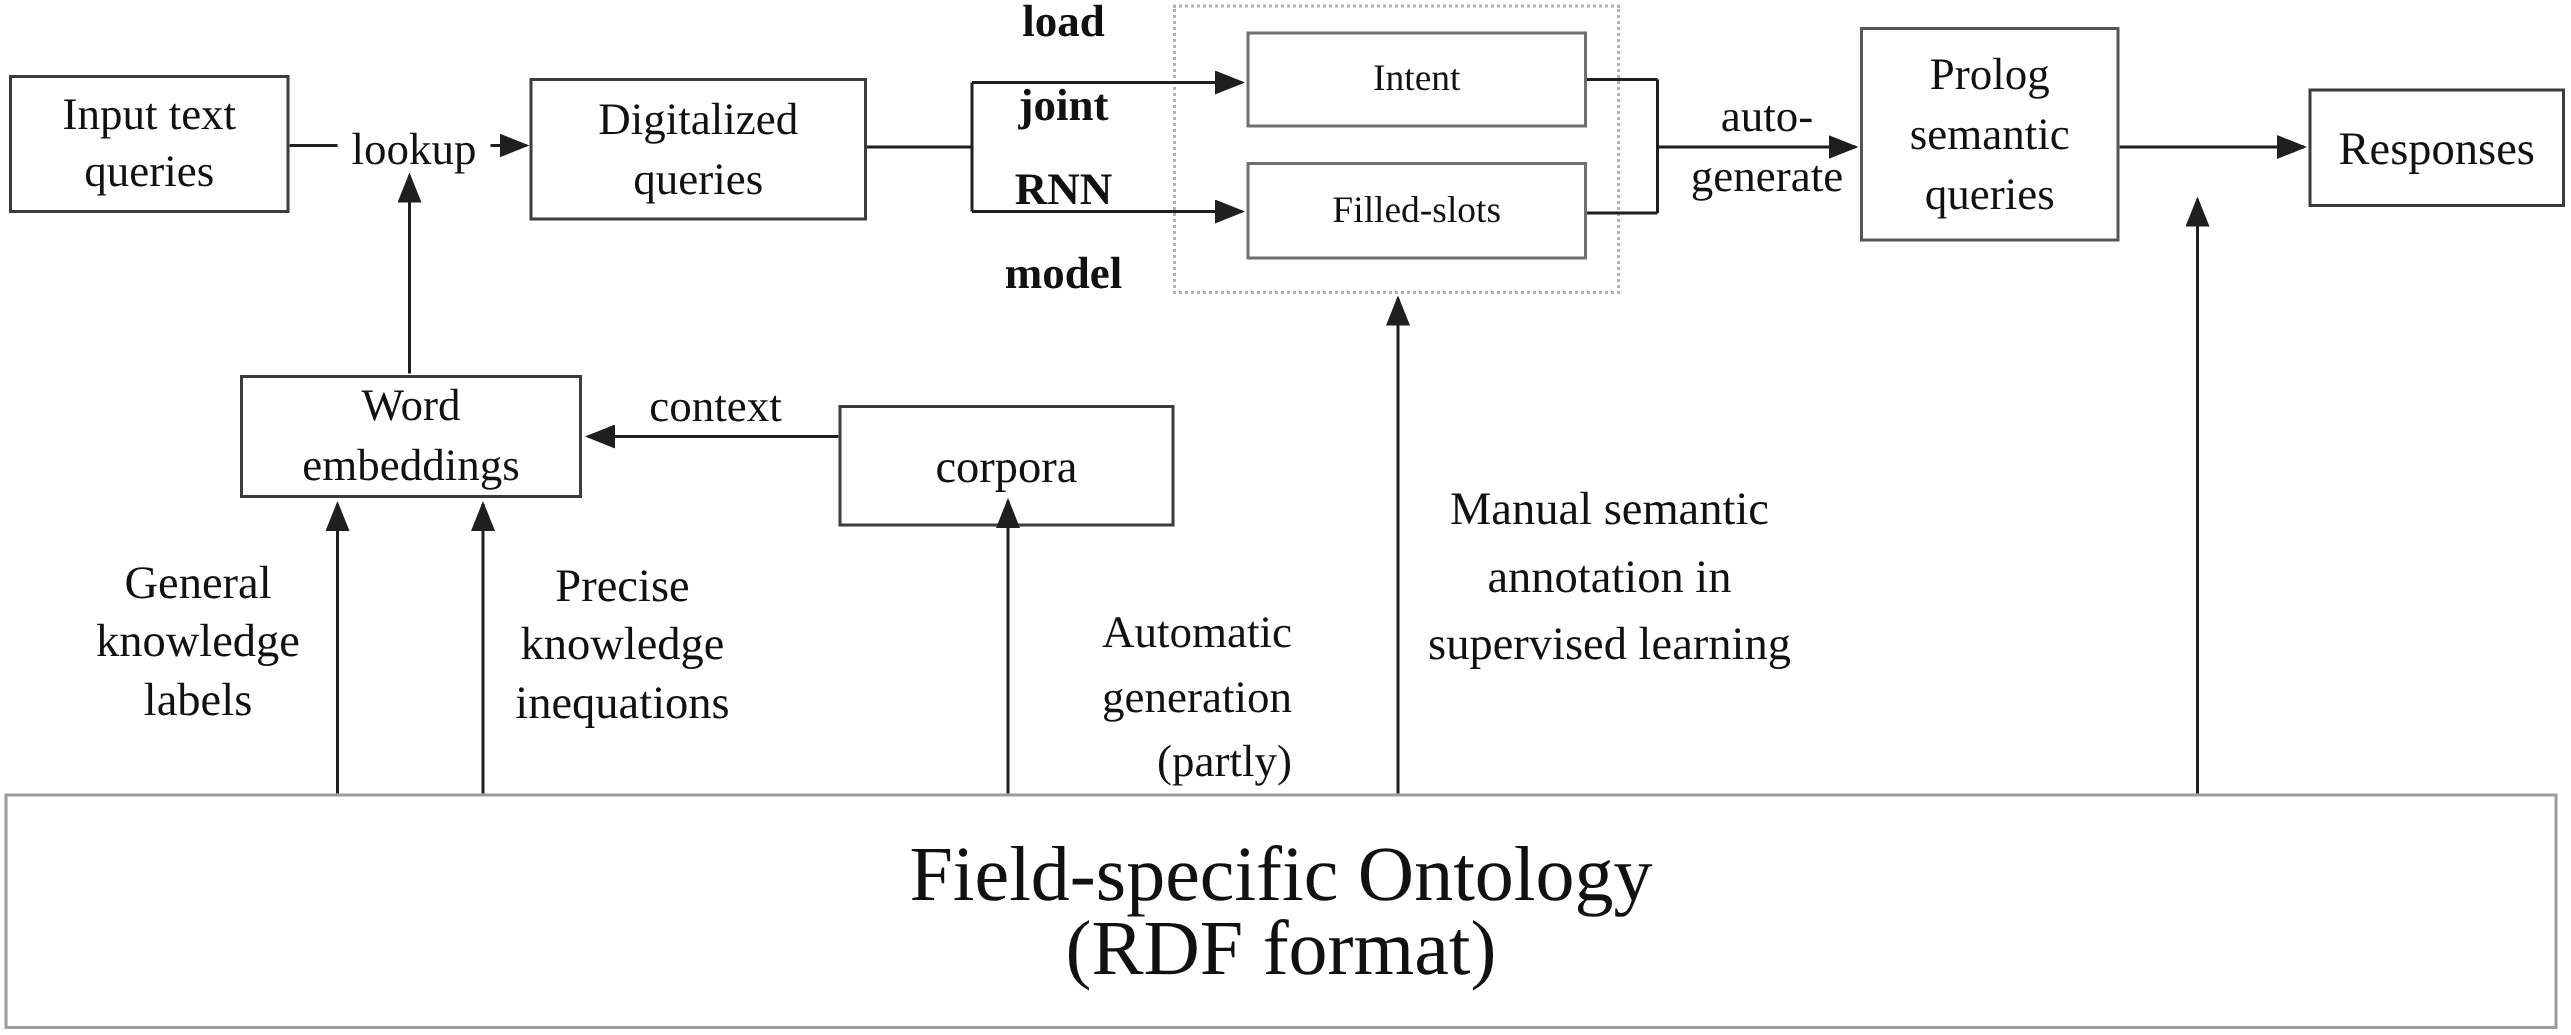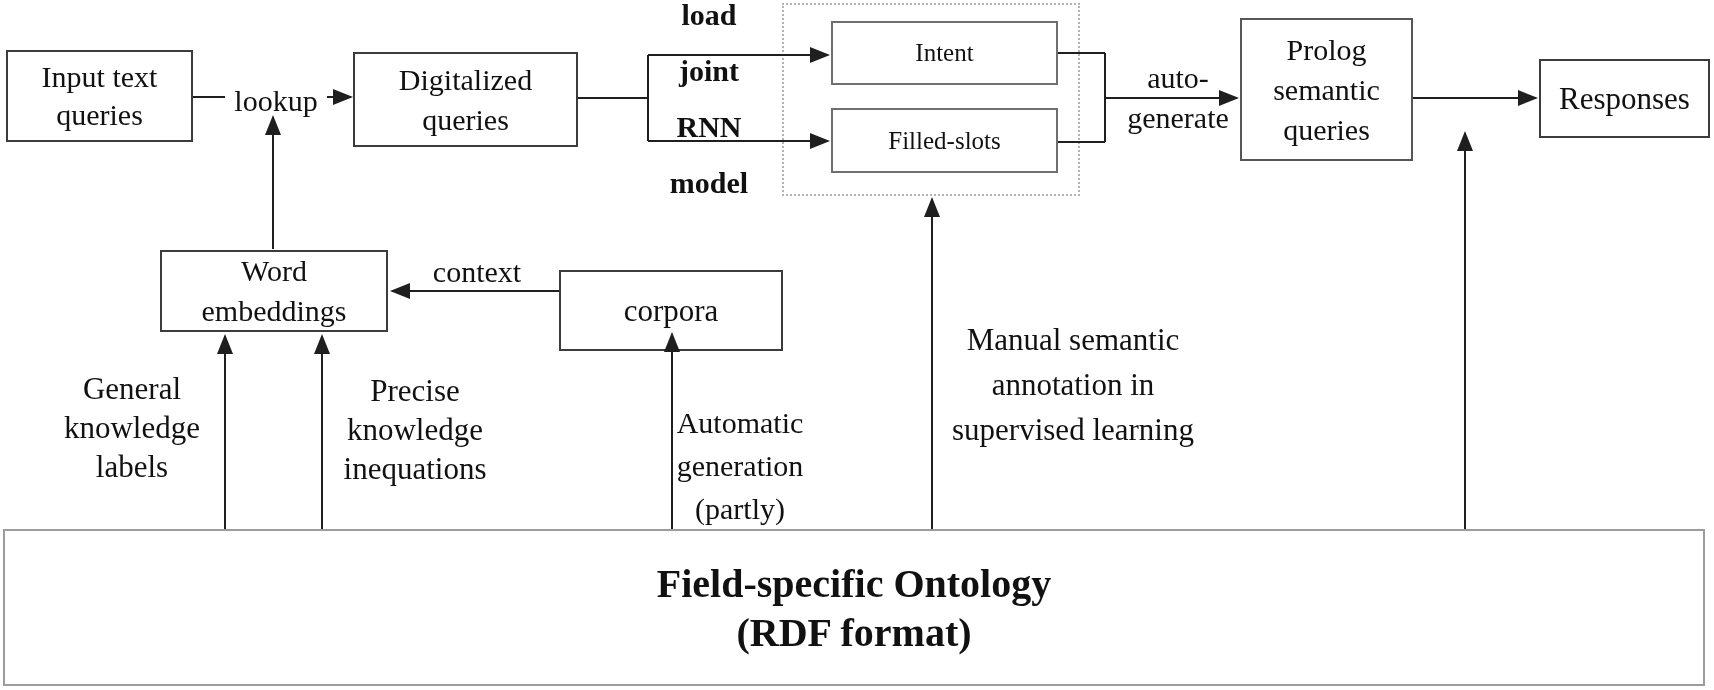--- a/index.html
+++ b/index.html
@@ -23,21 +23,21 @@
     display: flex;
     align-items: center;
     justify-content: center;
     text-align: center;
     box-sizing: border-box;
   }
   .box .lbl { white-space: pre-line; }
   .b-main   { font-size: 30px; line-height: 38px; }
   .b-inner  { border-color: #6f6f6f; font-size: 25px; line-height: 36px; }
   .b-prolog { border-color: #565656; font-size: 30px; line-height: 40px; }
-  .b-ont    { border-color: #9c9c9c; font-size: 40px; line-height: 49px; font-weight: bold; }
+  .b-ont    { border-color: #9c9c9c; font-size: 52px; line-height: 49px; }
   .dottedbox {
     position: absolute;
     border: 2px dotted #b3b3b3;
     box-sizing: border-box;
     background: transparent;
   }
   .flabel {
     position: absolute;
     transform: translate(-50%, -50%);
     text-align: center;
@@ -121,21 +121,21 @@
   <div class="flabel" style="left:477px; top:271px;">context</div>
 
   <div class="flabel f-know" style="left:132px; top:427px;">General
 knowledge
 labels</div>
 
   <div class="flabel f-know" style="left:415px; top:429px;">Precise
 knowledge
 inequations</div>
 
-  <div class="flabel f-auto" style="left:740px; top:465px;">Automatic
+  <div class="flabel f-auto" style="left:798px; top:465px;text-align:right;">Automatic
 generation
 (partly)</div>
 
   <div class="flabel f-manual" style="left:1073px; top:384px;">Manual semantic
 annotation in
 supervised learning</div>
 
   <svg class="overlay" width="1714" height="690" viewBox="0 0 1714 690">
     <defs>
       <marker id="arr" viewBox="0 0 20 16" refX="18" refY="8" markerWidth="20" markerHeight="16" markerUnits="userSpaceOnUse" orient="auto">

